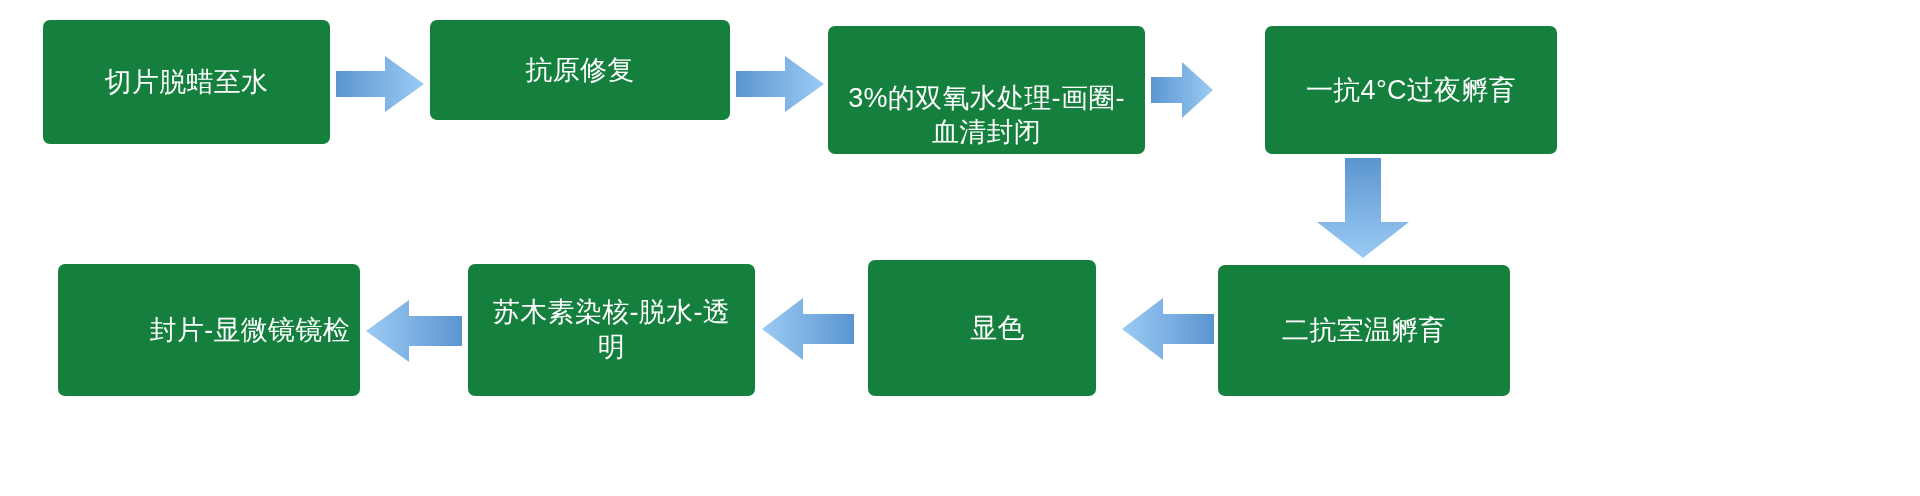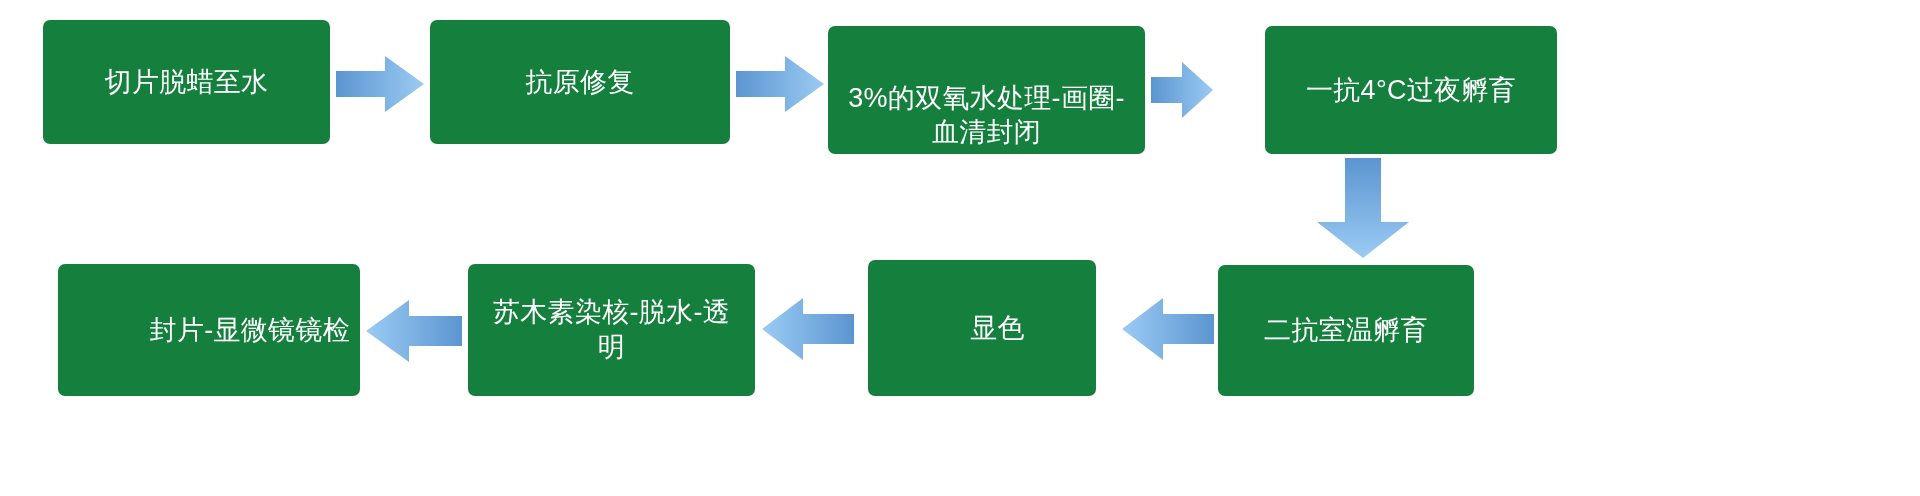--- a/index.html
+++ b/index.html
@@ -51,34 +51,34 @@
 </style>
 </head>
 <body>
 
 <div id="flowchart">
 
   <div class="node" style="left:43px; top:20px; width:287px; height:124px;">
     <span class="node-label">切片脱蜡至水</span>
   </div>
 
-  <div class="node" style="left:430px; top:20px; width:300px; height:124px;">
+  <div class="node" style="left:430px; top:20px; width:300px; height:100px;">
     <span class="node-label">抗原修复</span>
   </div>
 
   <div class="node" style="left:828px; top:26px; width:317px; height:128px;align-items:flex-end;">
     <span class="node-label">3%的双氧水处理-画圈-
 血清封闭</span>
   </div>
 
   <div class="node" style="left:1218px; top:26px; width:292px; height:128px;margin-left:47px;">
     <span class="node-label">一抗4°C过夜孵育</span>
   </div>
 
-  <div class="node" style="left:1218px; top:265px; width:256px; height:131px;">
+  <div class="node" style="left:1218px; top:265px; width:292px; height:131px;">
     <span class="node-label">二抗室温孵育</span>
   </div>
 
   <div class="node" style="left:868px; top:260px; width:228px; height:136px;padding-left:41px;">
     <span class="node-label">显色</span>
   </div>
 
   <div class="node" style="left:468px; top:264px; width:287px; height:132px;">
     <span class="node-label">苏木素染核-脱水-透
 明</span>

